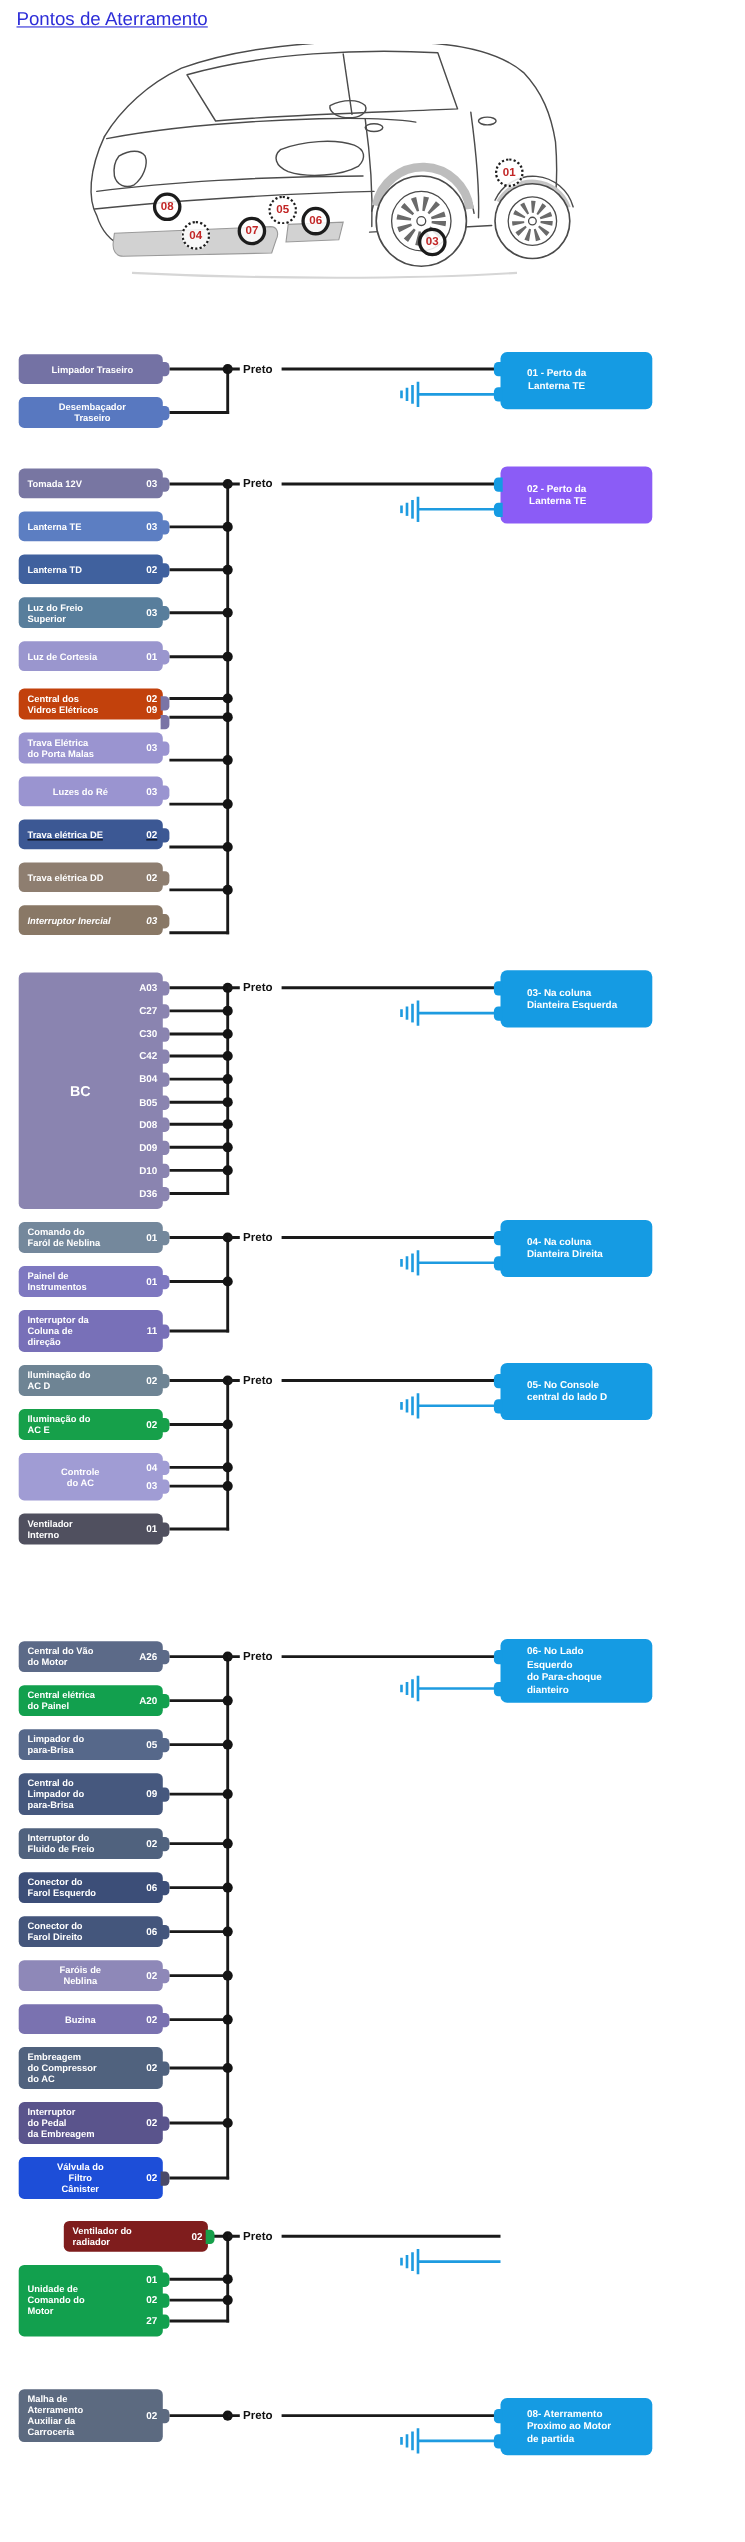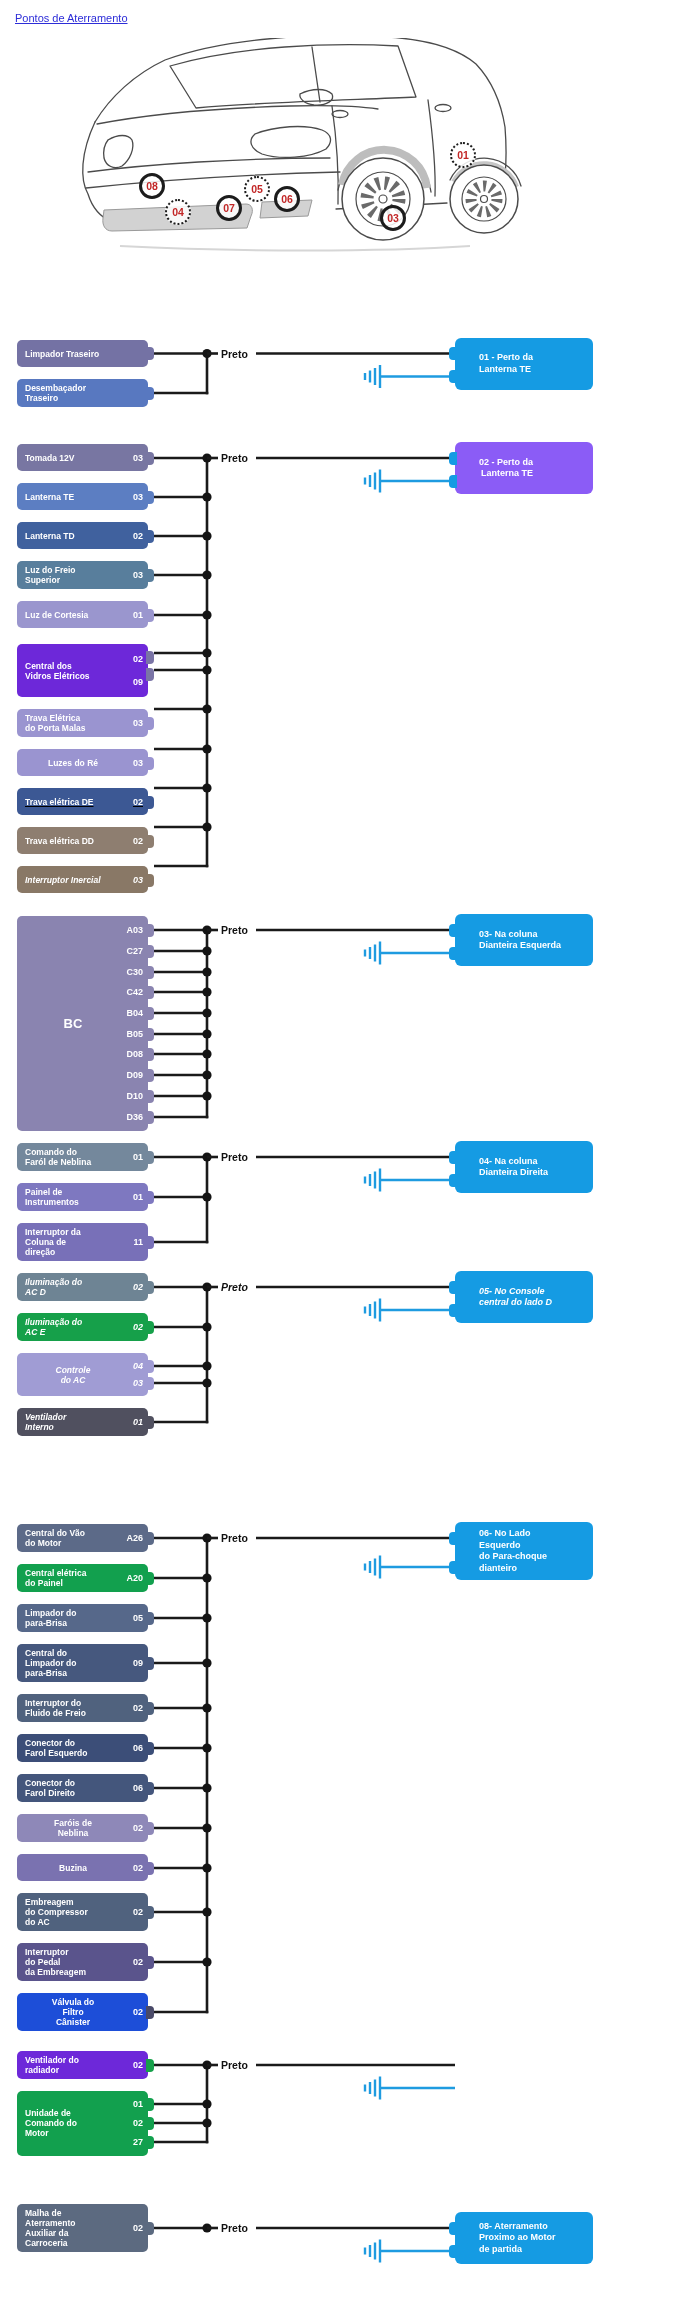--- a/index.html
+++ b/index.html
@@ -1,18 +1,18 @@
 <!DOCTYPE html>
 <html><head>
 <meta charset="utf-8">
 <style>
   html,body{margin:0;padding:0;background:#fff;}
   body{width:677px;height:2311px;position:relative;font-family:"Liberation Sans",sans-serif;overflow:hidden;}
   #header{padding:8px 0 0 15px;}
-  .title-link{font-size:11px;color:#2d2dd8;text-decoration:underline;cursor:pointer;}
+  .title-link{font-size:17px;color:#2d2dd8;text-decoration:underline;cursor:pointer;}
   #car-wrap{position:relative;width:677px;height:218px;margin-top:12px;}
   #car-svg{position:absolute;left:0;top:0;}
   .marker{position:absolute;width:26px;height:26px;border-radius:50%;background:rgba(255,255,255,.85);
           display:flex;align-items:center;justify-content:center;
           font-size:10.5px;font-weight:bold;color:#c22626;box-sizing:border-box;}
   .marker.solid{border:3px solid #1c1c1c;}
   .marker.dashed{border:2px dotted #1c1c1c;}
   #groups{position:relative;width:677px;}
   .group{position:relative;width:677px;}
   .items{margin-left:17px;width:148px;}
@@ -109,21 +109,21 @@
       <div class="marker solid" style="left: 216px; top: 157px;">
         <span>07</span>
       </div>
       <div class="marker solid" style="left: 139px; top: 135px;">
         <span>08</span>
       </div>
     </div>
 </div>
 
 <div id="groups">
-    <div class="group" style="margin-top: 84px; min-height: 67px;">
+    <div class="group" style="margin-top: 64px; min-height: 67px; text-align: center;">
       <svg class="wires" width="677" height="67">
         <line x1="154" y1="13.5" x2="208.3" y2="13.5" stroke="#1a1a1a" stroke-width="2.6"></line>
         <line x1="154" y1="53" x2="208.3" y2="53" stroke="#1a1a1a" stroke-width="2.6"></line>
         <line x1="207" y1="13.5" x2="207" y2="54.3" stroke="#1a1a1a" stroke-width="2.6"></line>
         <circle cx="207" cy="13.5" r="4.6" fill="#141414"></circle>
         <line x1="207" y1="13.5" x2="218" y2="13.5" stroke="#1a1a1a" stroke-width="2.6"></line>
         <line x1="256" y1="13.5" x2="455" y2="13.5" stroke="#1a1a1a" stroke-width="2.6"></line>
         <line x1="365" y1="33" x2="365" y2="40" stroke="#1E9BE0" stroke-width="2.4"></line>
         <line x1="370" y1="30.5" x2="370" y2="42.5" stroke="#1E9BE0" stroke-width="2.4"></line>
         <line x1="375" y1="28" x2="375" y2="45" stroke="#1E9BE0" stroke-width="2.4"></line>
@@ -213,21 +213,21 @@
           </div>
           <div class="notch" style="background: rgb(88, 126, 156); top: 7.5px;"></div>
         </div>
         <div class="comp-box" style="background: rgb(154, 150, 206);">
           <span class="comp-label">Luz de Cortesia</span>
           <div class="comp-pins">
             <span class="comp-pin">01</span>
           </div>
           <div class="notch" style="background: rgb(154, 150, 206); top: 7.5px;"></div>
         </div>
-        <div class="comp-box" style="background: #6d28d9; height: 53px; margin-top: 16px;">
+        <div class="comp-box" style="background: #c2410c; height: 28px; margin-top: 16px;">
           <span class="comp-label">Central dos
 Vidros Elétricos</span>
           <div class="comp-pins">
             <span class="comp-pin">02</span>
             <span class="comp-pin">09</span>
           </div>
           <div class="notch" style="background: rgb(122, 116, 166); top: 6.5px;"></div>
           <div class="notch" style="background: rgb(122, 116, 166); top: 23.5px;"></div>
         </div>
         <div class="comp-box" style="background: rgb(154, 148, 208);">
@@ -384,21 +384,21 @@
         </div>
       </div>
       <div class="loc-box" style="background: rgb(21, 155, 227); top: -2px;">
         <span class="loc-label">04- Na coluna
 Dianteira Direita</span>
         <div class="loc-notch" style="background: rgb(21, 155, 227); top: 9.5px;"></div>
         <div class="loc-notch" style="background: rgb(21, 155, 227); top: 32.5px;"></div>
       </div>
       <span class="wire-label" style="left: 221px; top: 7px;">Preto</span>
     </div>
-    <div class="group" style="margin-top: 12px; min-height: 163px; font-style: italic;">
+    <div class="group" style="margin-top: 12px; min-height: 163px;">
       <svg class="wires" width="677" height="163">
         <line x1="154" y1="14" x2="208.3" y2="14" stroke="#1a1a1a" stroke-width="2.6"></line>
         <line x1="154" y1="54" x2="208.3" y2="54" stroke="#1a1a1a" stroke-width="2.6"></line>
         <line x1="154" y1="93" x2="208.3" y2="93" stroke="#1a1a1a" stroke-width="2.6"></line>
         <line x1="154" y1="110" x2="208.3" y2="110" stroke="#1a1a1a" stroke-width="2.6"></line>
         <line x1="154" y1="149" x2="208.3" y2="149" stroke="#1a1a1a" stroke-width="2.6"></line>
         <line x1="207" y1="14" x2="207" y2="150.3" stroke="#1a1a1a" stroke-width="2.6"></line>
         <circle cx="207" cy="14" r="4.6" fill="#141414"></circle>
         <circle cx="207" cy="54" r="4.6" fill="#141414"></circle>
         <circle cx="207" cy="93" r="4.6" fill="#141414"></circle>
@@ -612,21 +612,21 @@
         <circle cx="207" cy="72" r="4.6" fill="#141414"></circle>
         <line x1="207" y1="14" x2="218" y2="14" stroke="#1a1a1a" stroke-width="2.6"></line>
         <line x1="256" y1="14" x2="455" y2="14" stroke="#1a1a1a" stroke-width="2.6"></line>
         <line x1="365" y1="33.5" x2="365" y2="40.5" stroke="#1E9BE0" stroke-width="2.4"></line>
         <line x1="370" y1="31" x2="370" y2="43" stroke="#1E9BE0" stroke-width="2.4"></line>
         <line x1="375" y1="28.5" x2="375" y2="45.5" stroke="#1E9BE0" stroke-width="2.4"></line>
         <line x1="380" y1="25.5" x2="380" y2="48.5" stroke="#1E9BE0" stroke-width="2.4"></line>
         <line x1="380" y1="37" x2="455" y2="37" stroke="#1E9BE0" stroke-width="2.4"></line>
       </svg>
       <div class="items">
-        <div class="comp-box" style="background: #6d28d9;">
+        <div class="comp-box" style="background: #7f1d1d; margin-left: 41px;">
           <span class="comp-label">Ventilador do
 radiador</span>
           <div class="comp-pins">
             <span class="comp-pin">02</span>
           </div>
           <div class="notch" style="background: rgb(22, 160, 74); top: 7.5px;"></div>
         </div>
         <div class="comp-box" style="background: rgb(18, 160, 78); height: 64.5px;">
           <span class="comp-label">Unidade de
 Comando do

